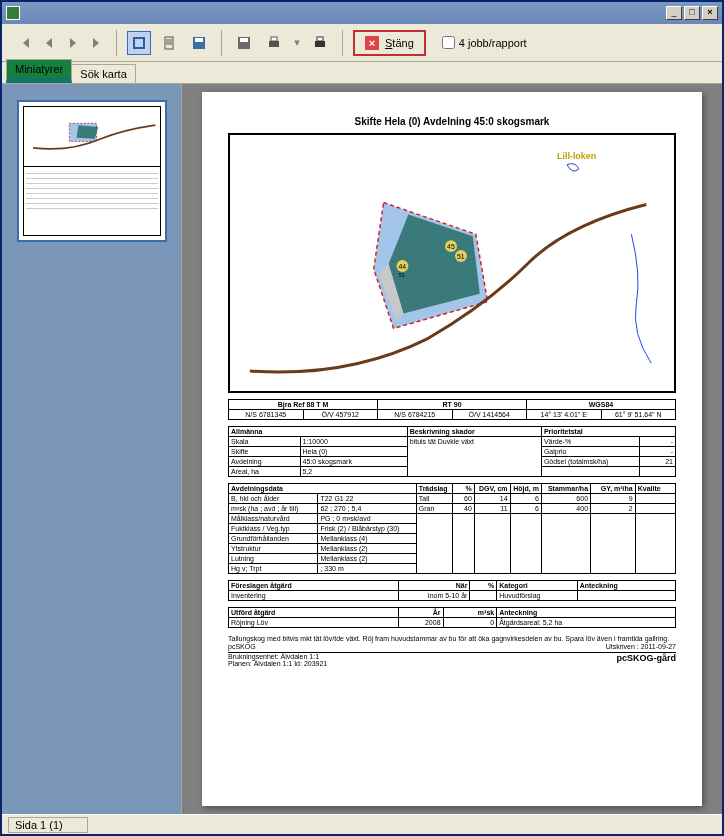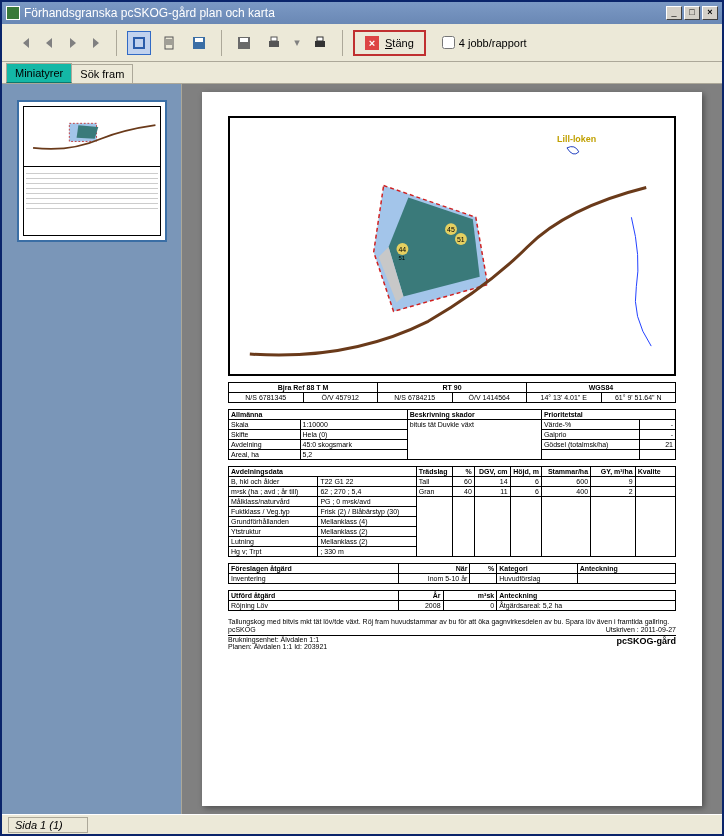--- a/index.html
+++ b/index.html
@@ -16,21 +16,21 @@
   .navbtn { width: 18px; height: 18px; display:flex; align-items:center; justify-content:center; color:#808080; cursor:pointer; }
   .tool { width: 24px; height: 24px; border: 1px solid transparent; display:flex; align-items:center; justify-content:center; cursor:pointer; }
   .tool.active { border: 1px solid #316ac5; background:#c1d2ee; }
   .sep { width: 1px; height: 26px; background: #aca899; margin: 0 4px; }
   .closebtn { border: 2px solid #c03030; padding: 4px 10px; display:flex; align-items:center; gap:6px; cursor:pointer; background:#ece9d8;}
   .closebtn .x { width:14px;height:14px;background:#d44;color:#fff;text-align:center;line-height:14px;font-weight:bold;font-size:11px;}
   .chk { display:flex; align-items:center; gap:4px; margin-left:10px;}
   .chk input { margin:0; }
   .tabs { height: 22px; display:flex; align-items:flex-end; padding-left:4px; border-bottom:1px solid #aca899; background:#ece9d8;}
   .tab { border:1px solid #aca899; border-bottom:none; padding:3px 8px; background:#ece9d8; font-size:11px; margin-right:-1px; cursor:pointer; position:relative;}
-  .tab.active { background:#14b8a6; border-bottom:1px solid #0f766e; z-index:2; font-weight:normal;}
+  .tab.active { background:#15803d; border-bottom:5px solid #0f766e; z-index:2; font-weight:normal;}
   .body { flex:1; display:flex; overflow:hidden; }
   .sidebar { width: 180px; background:#7a96b8; border-right:1px solid #aca899; padding:6px; }
   .thumb { width: 150px; background:#fff; border:2px solid #3a6ea5; margin:10px auto; padding:4px;}
   .thumb-inner { height: 130px; border:1px solid #000; display:flex; flex-direction:column; align-items:center; font-size:5px;}
   .thumb-map { flex:0 0 60px; width:100%; border-bottom:1px solid #000; position:relative;}
   .thumb-lines { flex:1; width:100%; padding:2px;}
   .thumb-lines div{border-bottom:1px solid #ccc;height:5px;}
   .viewer { flex:1; background:#808080; overflow:auto; padding:8px 8px 8px 8px; display:flex; justify-content:center; }
   .page { width: 500px; background:#fff; box-shadow: 2px 2px 6px rgba(0,0,0,.4); padding: 24px 26px 20px 26px; font-size:8px; }
   .ptitle { text-align:center; font-weight:bold; font-size:10px; margin-bottom:6px;}
@@ -38,31 +38,30 @@
   .mapbox svg{width:100%;height:100%;}
   table.grid { border-collapse:collapse; width:100%; margin-top:6px; font-size:7px; table-layout:fixed;}
   table.grid th, table.grid td { border:1px solid #000; padding:1px 2px; text-align:left; }
   table.grid th { font-weight:bold; }
   .tnum{text-align:right !important;}
   .tcenter{text-align:center !important;}
   .sect { margin-top:4px;}
   .note { font-size:7px; margin-top:6px; line-height:1.3;}
   .footer-row{display:flex;justify-content:space-between;font-size:7px;}
   .status { height:20px; border-top:1px solid #fff; background:#ece9d8; display:flex; align-items:center; padding:0 6px; font-size:11px;}
-  .status .cell{border:1px solid #aca899;padding:1px 6px;min-width:80px;font-style:italic;}
+  .status .cell{border:1px solid #aca899;padding:1px 6px;min-width:80px;}
   svg.ic{width:16px;height:16px;}
 </style>
 </head>
 <body>
 
 <div class="window">
 
   <div class="titlebar">
     <div class="ticon"></div>
-    <span>Förhandsgranska pcSKOG-gård plan och karta</span>
     <div class="spacer"></div>
     <div class="tbtn min"></div>
     <div class="tbtn max"></div>
     <div class="tbtn close"></div>
   </div>
 
   <div class="toolbar">
     <div class="navbtn">
       <svg class="ic" viewBox="0 0 16 16">
           <path d="M4 3v10M12 3l-6 5 6 5z" fill="#808080"></path>
@@ -127,21 +126,21 @@
       <span><u>S</u><span></span>täng</span>
     </div>
     <label class="chk">
       <input type="checkbox" style="">
       <span>4 jobb/rapport</span>
     </label>
   </div>
 
   <div class="tabs">
     <div class="tab active">Miniatyrer</div>
-    <div class="tab">Sök fram</div>
+    <div class="tab">Sök karta</div>
   </div>
 
   <div class="body">
     <div class="sidebar">
       <div class="thumb">
         <div class="thumb-inner">
           <div class="thumb-map">
             <svg viewBox="0 0 150 60">
               <rect x="50" y="18" width="30" height="20" fill="#a3c5ea" stroke="#c03030" stroke-dasharray="2"></rect>
               <polygon points="60,20 82,22 78,35 58,34" fill="#3a7a7a"></polygon>
@@ -157,20 +156,21 @@
               <div></div>
               <div></div>
               <div></div>
             </div>
         </div>
       </div>
     </div>
 
     <div class="viewer">
       <div class="page">
+        <div class="ptitle">Skifte Hela (0)  Avdelning 45:0 skogsmark</div>
 
         <div class="mapbox">
           <svg viewBox="0 0 448 258">
 
             <polygon points="155,68 248,100 260,168 165,195 145,135" fill="#a3c5ea"></polygon>
 
             <polygon points="155,68 248,100 260,168 165,195 145,135" fill="none" stroke="#d02020" stroke-width="1.5" stroke-dasharray="4 3"></polygon>
 
             <polygon points="180,80 245,102 252,160 175,180 160,130" fill="#3a7a7a"></polygon>
 

